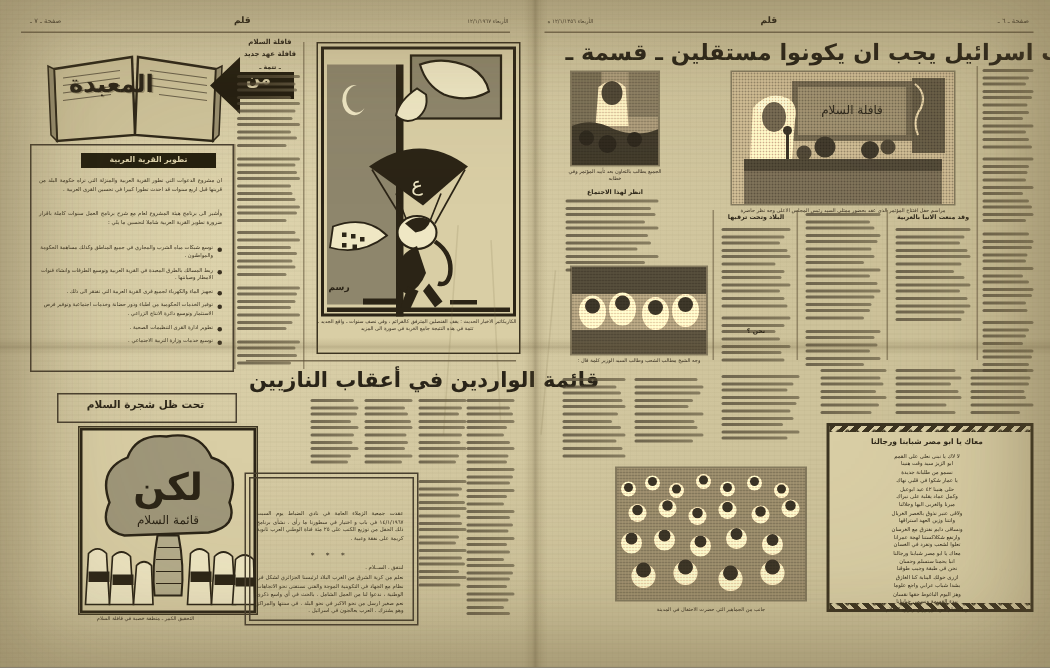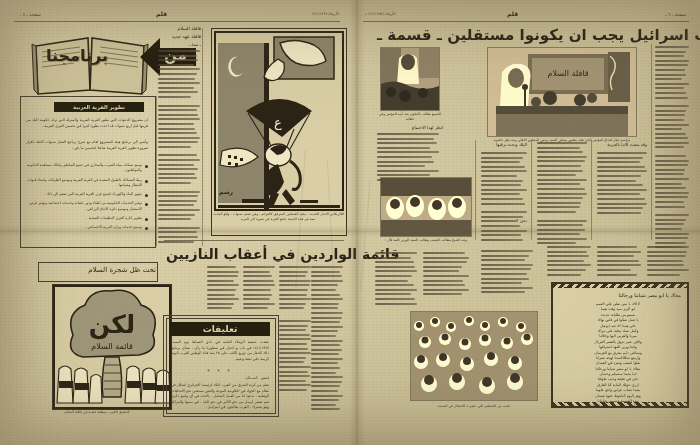--- a/index.html
+++ b/index.html
@@ -53,21 +53,21 @@
   }
   .ln.s1{width:100%} .ln.s2{width:92%} .ln.s3{width:85%} .ln.s4{width:96%}
   .ln.s5{width:78%} .ln.s6{width:88%}
   .gap{height:4px;}
 
   .hdline{
     position:absolute;color:#2a2418;white-space:nowrap;direction:rtl;
     font-family:"DejaVu Sans","Liberation Sans",sans-serif;
     font-weight:bold;letter-spacing:.5px;
   }
-  .subhead{position:absolute;color:#2e2719;direction:rtl;font-weight:normal;}
+  .subhead{position:absolute;color:#2e2719;direction:rtl;text-align:center;font-weight:bold;}
   .caption{position:absolute;color:#3a3122;direction:rtl;text-align:center;font-size:3.4px;line-height:1.5;}
   .smalltxt{position:absolute;color:#39311f;direction:rtl;font-size:3.6px;line-height:1.55;text-align:justify;}
 
   
   .photo{
     position:absolute;overflow:hidden;
     background:#6d6550;
     box-shadow:0 0 0 1px rgba(60,50,30,.5);
     filter:sepia(.55) contrast(1.05);
   }
@@ -140,28 +140,28 @@
             <line x1="12" y1="27" x2="50" y2="22"></line>
           <line x1="12" y1="32" x2="50" y2="27"></line>
             <line x1="12" y1="37" x2="44" y2="33"></line>
           <line x1="70" y1="17" x2="108" y2="22"></line>
             <line x1="70" y1="22" x2="108" y2="27"></line>
           <line x1="70" y1="27" x2="108" y2="32"></line>
             <line x1="76" y1="33" x2="108" y2="37"></line>
         </g>
       </svg>
     </div>
-    <div class="masthead-word" style="left:40px;top:46px;font-size:16px;text-shadow:1px 1px 0 rgba(60,50,30,.35);">برنامجنا</div>
+    <div class="masthead-word" style="left:40px;top:46px;font-size:16px;text-shadow:1px 1px 0 rgba(60,50,30,.35);">المعبدة</div>
 
     <div class="arrowblk" style="left:134px;top:36px;width:56px;height:42px;">
       <svg width="56" height="42" viewBox="0 0 56 42">
         <path d="M0 21 L20 2 L20 12 L56 12 L56 30 L20 30 L20 40 Z" fill="#241e10"></path>
       </svg>
     </div>
-    <div class="masthead-word" style="left:158px;top:46px;font-size:15px;color:#d7ccA4;">من</div>
+    <div class="masthead-word" style="left:158px;top:46px;font-size:11px;color:#d7ccA4;">من</div>
 
     <div class="titlebar" style="left:48px;top:102px;width:90px;height:10px;line-height:10px;font-size:5.2px;">تطوير القرية العربية</div>
 
     <div class="box" style="left:14px;top:96px;width:134px;height:150px;"></div>
 
     <div class="smalltxt" style="left:20px;top:118px;width:122px;">ان مشروع الدعوات التي تطور القرية العربية والمنزلة التي تراه حكومة البلد من قريتها قبل اربع سنوات قد احدث تطورا كبيرا في تحسين القرى العربية .</div>
     <div class="smalltxt" style="left:20px;top:140px;width:122px;">وأشير الى برنامج هيئة المشروع لعام مع شرح برنامج العمل سنوات كاملة باقرار ضرورة تطوير القرية العربية شاملا لتحسين ما يلي :</div>
 
     <div class="bullets" style="left:20px;top:163px;width:122px;">
       <div class="bullet">
@@ -326,21 +326,20 @@
           <path d="M74 96 l14 0 l0 7 l-14 0 z"></path>
             <path d="M90 98 l14 0 l0 7 l-14 0 z"></path>
           <path d="M104 100 l13 0 l0 6 l-13 0 z"></path>
         </g>
         <rect x="1" y="1" width="116" height="122" fill="none" stroke="#2b2416" stroke-width="2"></rect>
       </svg>
     </div>
     <div class="caption" style="left:32px;top:410px;width:118px;">التحقيق الكبير ـ منطقة خصبة في قافلة السلام</div>
 
     <div class="boxdbl" style="left:160px;top:318px;width:108px;height:94px;"></div>
-    <div class="titlebar" style="left:164px;top:322px;width:100px;height:14px;line-height:14px;font-size:9px;">تعليقات</div>
     <div class="smalltxt" style="left:165px;top:340px;width:98px;">عقدت جمعية الزملاء العامة في نادي الضباط يوم السبت ١٤/١/١٩٦٧ في باب و اختيار في سطورنا ما رأى . نشأى برنامج ذلك الحفل من توزيع الكتب على ٢٥ مئة فتاة الوطني العرب ثانوية كريمة على نفقة وعبية .</div>
     <div class="caption" style="left:165px;top:368px;width:98px;font-size:5px;letter-spacing:3px;">* * *</div>
     <div class="smalltxt" style="left:165px;top:376px;width:98px;">لنتفق . الســلام .</div>
     <div class="smalltxt" style="left:165px;top:383px;width:98px;">نعلم من كرية الشرق من الغرب البلاد لرئيسنا الجزائري لشكل في نظام مع الجهاد في التكوينية الموجة والفتي نستفتى نحو الاتجاهات الوطنية ، ندعوا لنا من العمل الشامل . بالحث في أي واسع ذكرى نعم صغير ارسل من نحو الاكبر في نحو البلد . في سنتها والمراكز وهو يشترك . العرب يعالجون في اسرائيل .</div>
 
     <div class="hdline" style="left:160px;top:246px;font-size:14px;">قائمة الواردين في أعقاب النازيين</div>
     <div class="hr" style="left:158px;top:240px;width:180px;"></div>
 
     <div class="txtcol" style="left:273px;top:266px;width:32px;">
       <div class="ln s1"></div>

